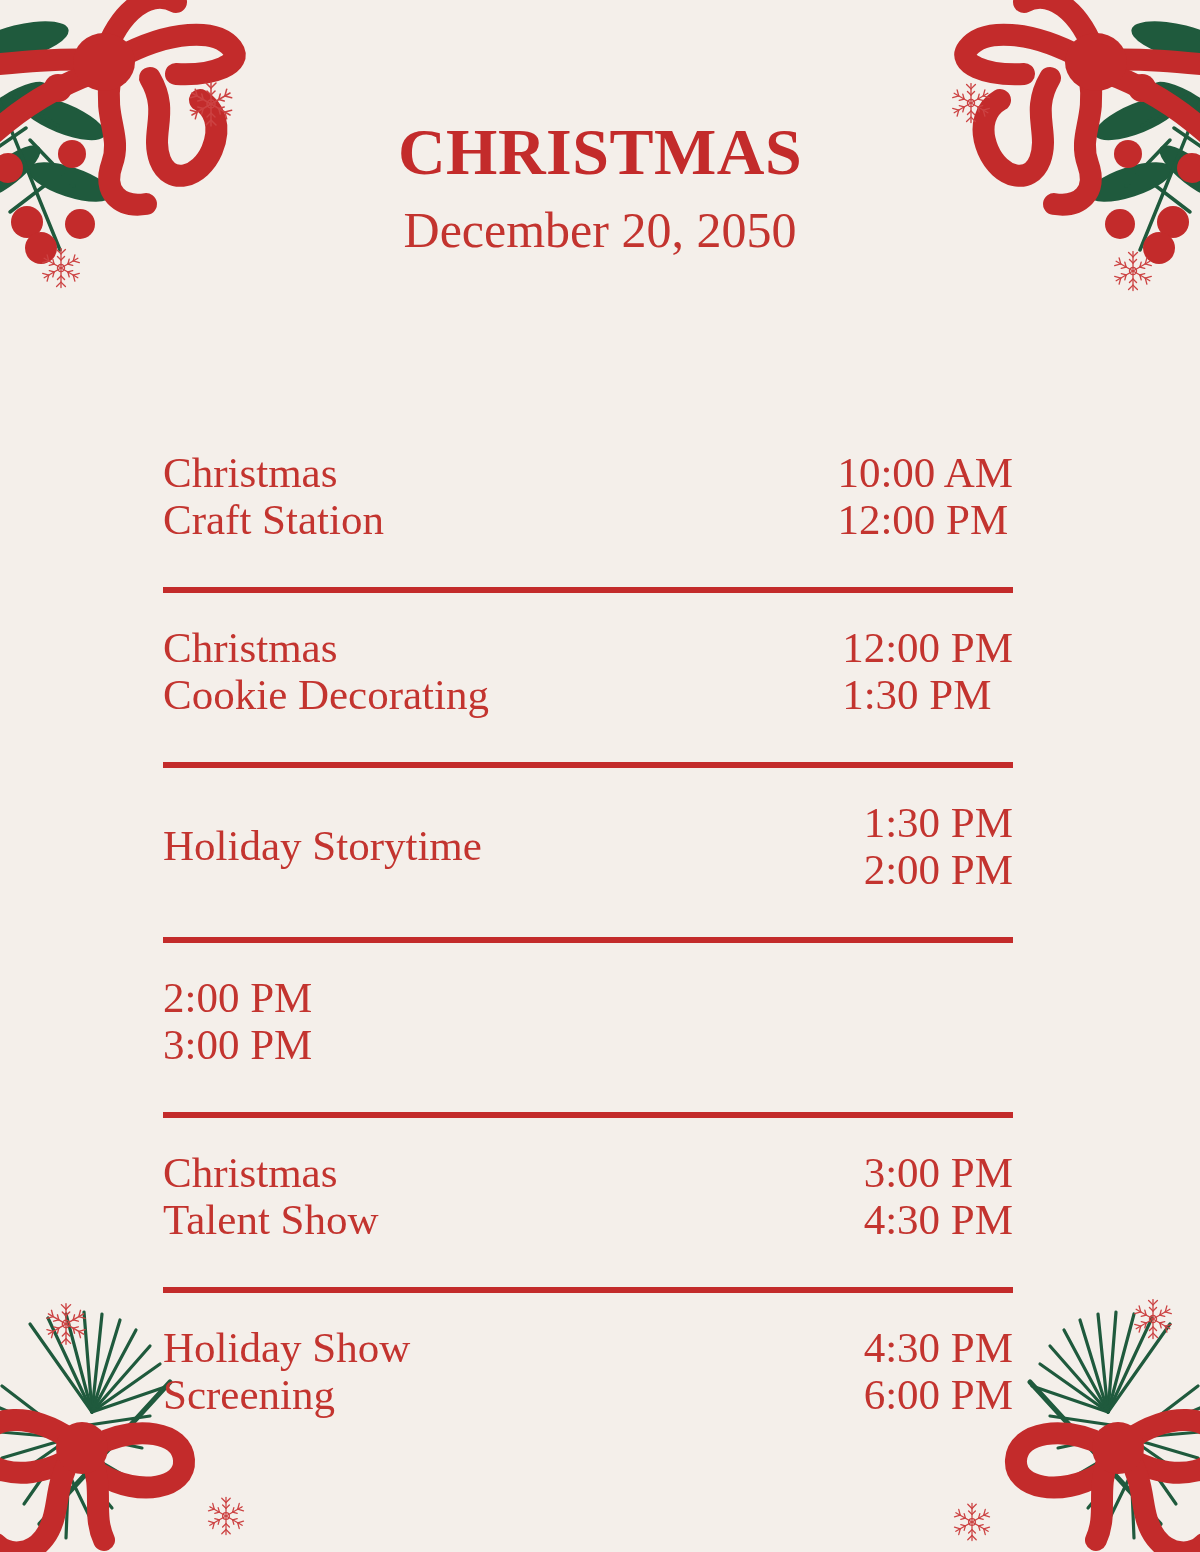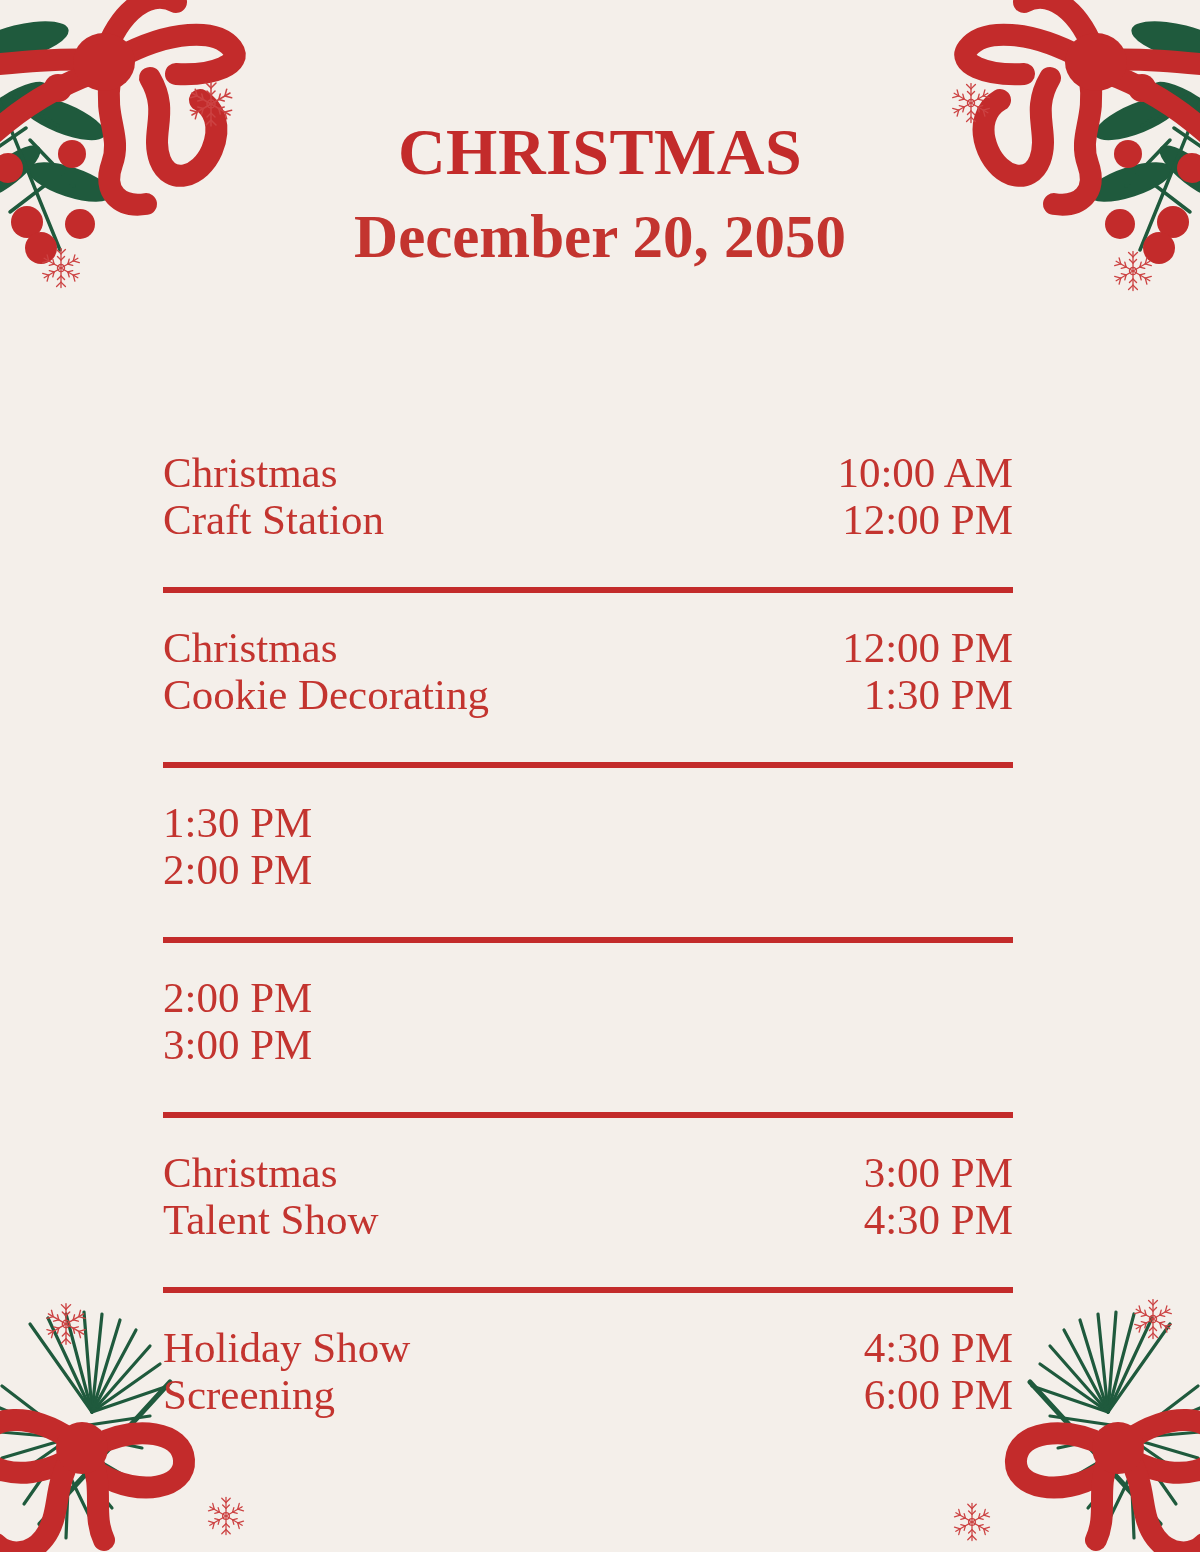--- a/index.html
+++ b/index.html
@@ -51,22 +51,22 @@
     font-family: "Liberation Serif", serif;
     font-weight: bold;
     font-size: 66px;
     line-height: 1.02;
     letter-spacing: 0.5px;
     display: block;
   }
   .subtitle {
     color: #C3342F;
     font-family: "Liberation Serif", serif;
-    font-weight: bold;
-    font-size: 61px;
+    font-weight: normal;
+    font-size: 50px;
     line-height: 1.1;
     margin-top: 18px;
     display: block;
   }
 
   
   .schedule {
     position: absolute;
     top: 418px;
     left: 163px;
@@ -96,21 +96,21 @@
     text-align: left;
     max-width: 560px;
     white-space: pre-line;
   }
   .times {
     color: #C3342F;
     font-family: "Liberation Serif", serif;
     font-size: 43px;
     line-height: 1.08;
     font-weight: normal;
-    text-align: right;
+    text-align: left;
     white-space: pre-line;
   }
   .divider {
     position: absolute;
     left: 0;
     bottom: 0;
     width: 850px;
     height: 6px;
     background: #C32B2B;
   }
@@ -657,20 +657,21 @@
         <div class="event-name">Christmas
 Cookie Decorating</div>
         <div class="times">12:00 PM
 1:30 PM</div>
       </div>
       <div class="divider"></div>
     </div>
 
     <div class="row">
       <div class="row-inner">
+        <div class="event-name">Holiday Storytime</div>
         <div class="times">1:30 PM
 2:00 PM</div>
       </div>
       <div class="divider"></div>
     </div>
 
     <div class="row">
       <div class="row-inner">
         <div class="times">2:00 PM
 3:00 PM</div>

